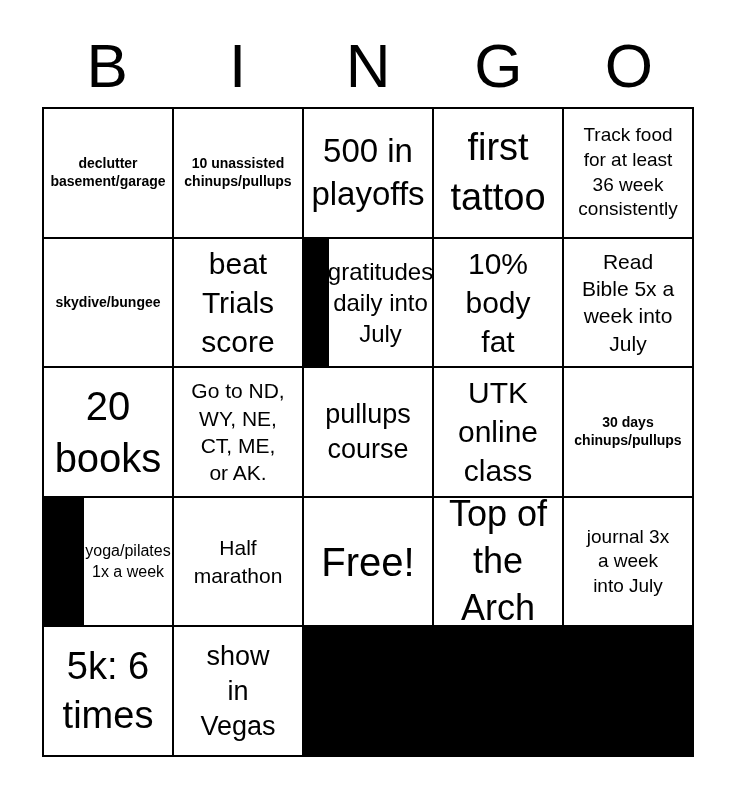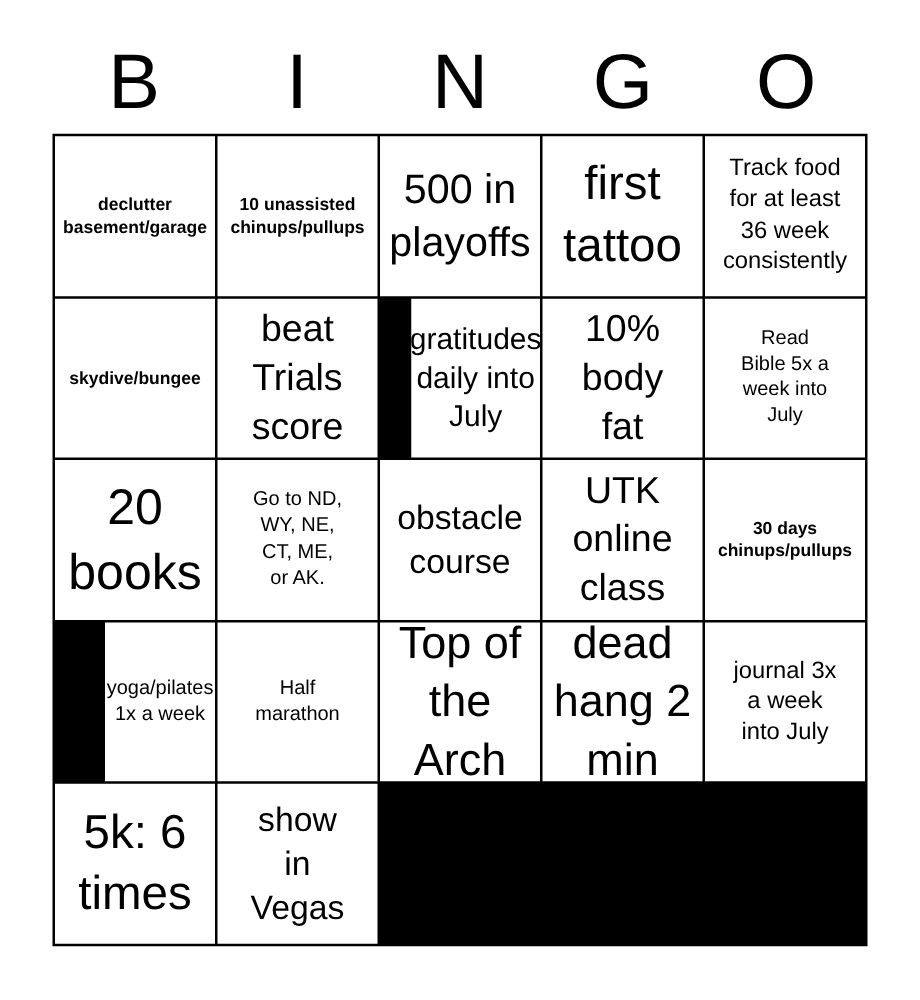--- a/index.html
+++ b/index.html
@@ -50,21 +50,21 @@
     white-space: pre-line;
     line-height: 1.3;
     padding: 2px;
     color: #000000;
     cursor: pointer;
     overflow: hidden;
   }
   .fs15 { font-size: 14px; line-height: 1.25; font-weight: bold; }
   .fs19 { font-size: 19px; }
   .fs20 { font-size: 16px; margin-left: 40px; }
-  .fs21 { font-size: 16px; }
+  .fs21 { font-size: 21px; }
   .fs24 { font-size: 24px; margin-left: 25px; }
   .fs27 { font-size: 27px; }
   .fs28 { font-size: 36px; }
   .fs30 { font-size: 30px; }
   .fs33 { font-size: 33px; }
   .fs38 { font-size: 38px; }
   .fs40 { font-size: 40px; }
 </style>
 </head>
 <body>
@@ -107,39 +107,37 @@
 Bible 5x a
 week into
 July</div>
 
     <div class="cell fs40">20
 books</div>
     <div class="cell fs21">Go to ND,
 WY, NE,
 CT, ME,
 or AK.</div>
-    <div class="cell fs27">obstacle
+    <div class="cell fs27">pullups
 course</div>
     <div class="cell fs30">UTK
 online
 class</div>
 
     <div class="cell fs15">30 days
 chinups/pullups</div>
     <div class="cell fs20">yoga/pilates
 1x a week</div>
     <div class="cell fs21">Half
 marathon</div>
+    <div class="cell fs40">Free!</div>
 
     <div class="cell fs28">Top of
 the
 Arch</div>
-    <div class="cell fs28">dead
-hang 2
-min</div>
     <div class="cell fs19">journal 3x
 a week
 into July</div>
     <div class="cell fs38">5k: 6
 times</div>
     <div class="cell fs27">show
 in
 Vegas</div>
   </div>
 

